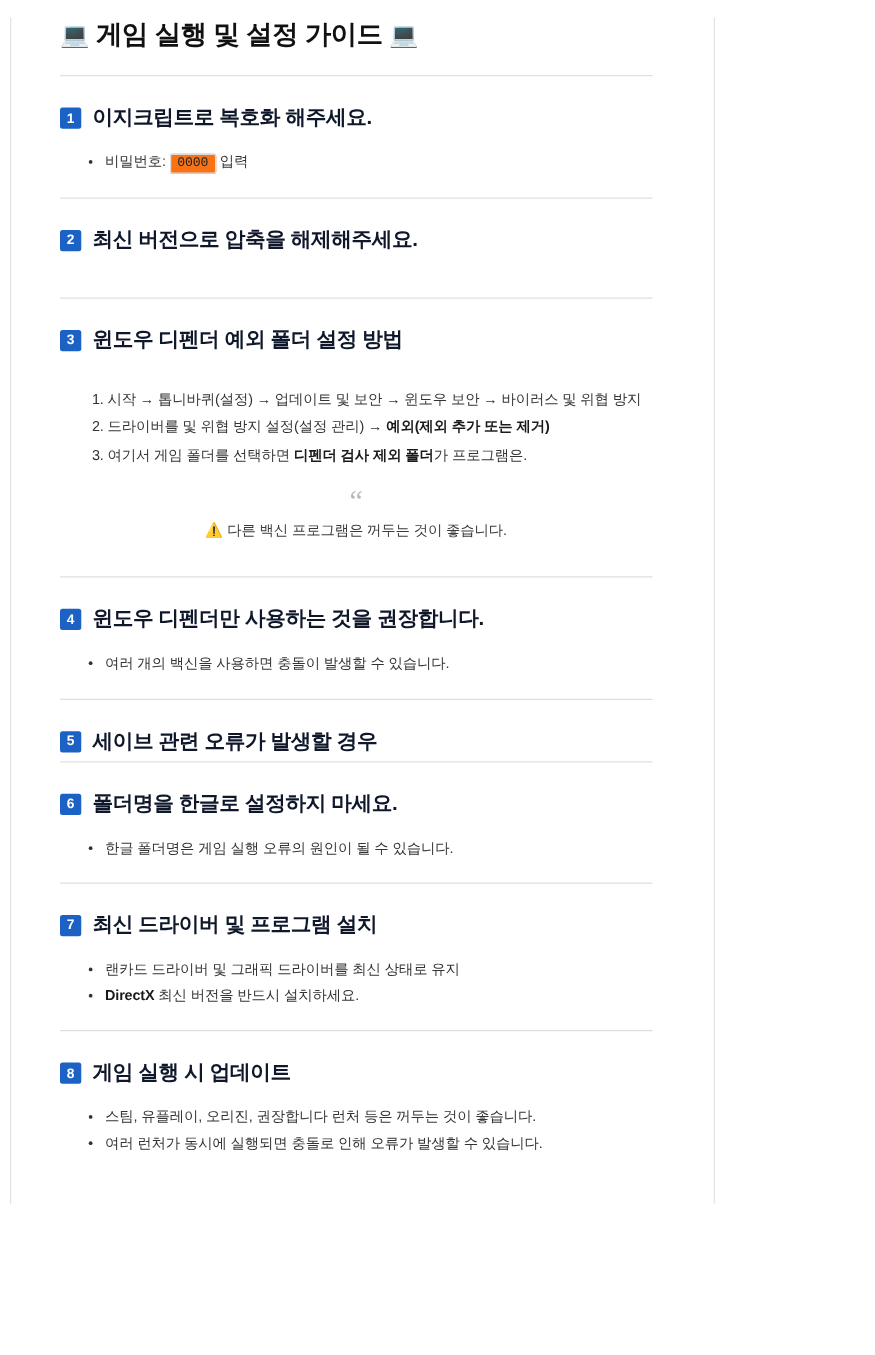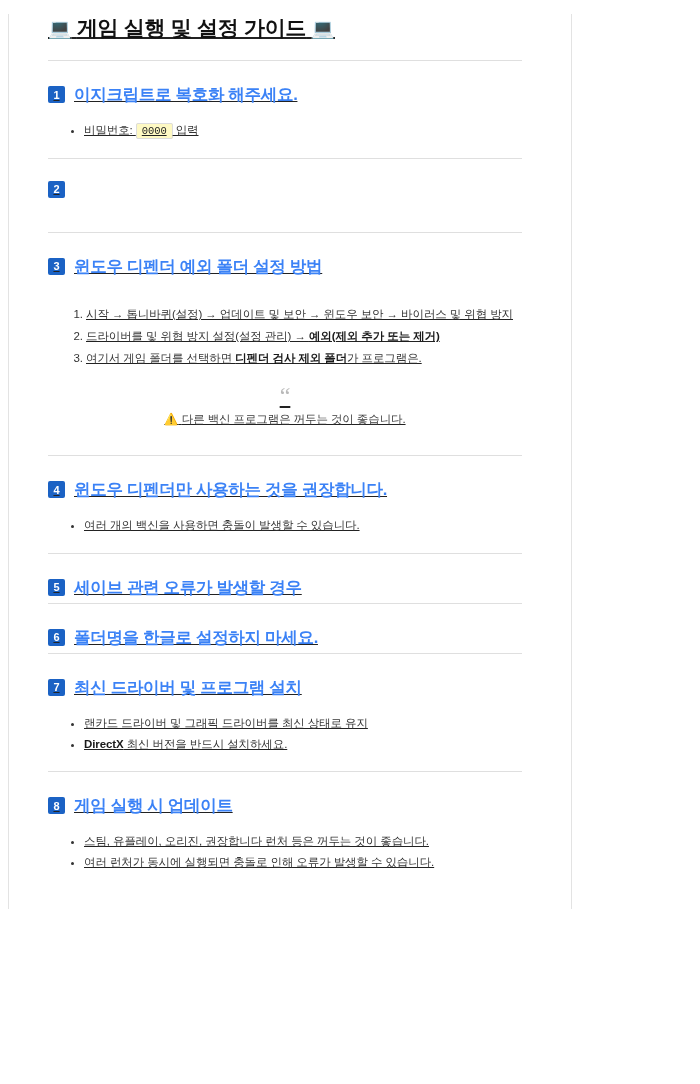--- a/index.html
+++ b/index.html
@@ -12,21 +12,20 @@
     width: 700px;
     min-height: 1084px;
     font-family: "Liberation Sans", sans-serif;
     color: #222222;
     position: relative;
   }
   .page {
     width: 580px;
     padding: 0 58px 20px 48px;
     position: relative;
-    text-decoration: underline;
   }
   
   .edge-rule-left, .edge-rule-right {
     position: absolute;
     top: 0;
     bottom: 0;
     width: 1px;
     background: #e3e3e3;
   }
   .edge-rule-left { left: 8px; }
@@ -67,21 +66,21 @@
     background: #1b62c4;
     color: #ffffff;
     font-size: 11px;
     font-weight: bold;
     border-radius: 2px;
     flex: none;
   }
   .step-title {
     font-size: 16.5px;
     font-weight: bold;
-    color: #3b82f6;
+    color: #0f172a;
     letter-spacing: -0.3px;
     line-height: 1.4;
   }
 
   .body-block { padding: 6px 0 16px 0; }
 
   ul.bullets {
     margin: 4px 0 0 0;
     padding-left: 36px;
     list-style: disc;
@@ -100,21 +99,21 @@
   }
   ol.steps li {
     font-size: 11.5px;
     color: #333333;
     line-height: 1.85;
     margin: 1px 0;
     letter-spacing: -0.1px;
   }
   code.kbd {
     font-family: "Liberation Mono", monospace;
-    background: #fef9c3;
+    background: #f97316;
     border: 1px solid #dcdcdc;
     border-radius: 2px;
     padding: 1px 5px;
     font-size: 10.5px;
     color: #222;
   }
   .bold { font-weight: bold; color: #1a1a1a; }
 
   .quote-box {
     margin: 14px 0 4px 0;
@@ -161,20 +160,21 @@
       <ul class="bullets">
         <li><span>비밀번호: </span><code class="kbd">0000</code><span> 입력</span></li>
       </ul>
     </div>
   </section>
   <hr class="rule">
 
   <section class="step">
     <div class="step-head">
       <span class="step-num">2</span>
+      <span class="step-title">최신 버전으로 압축을 해제해주세요.</span>
     </div>
     <div class="body-block">
       <div class="spacer-sm"></div>
     </div>
   </section>
   <hr class="rule">
 
   <section class="step">
     <div class="step-head">
       <span class="step-num">3</span>
@@ -213,20 +213,25 @@
       <span class="step-title">세이브 관련 오류가 발생할 경우</span>
     </div>
   </section>
   <hr class="rule">
 
   <section class="step">
     <div class="step-head">
       <span class="step-num">6</span>
       <span class="step-title">폴더명을 한글로 설정하지 마세요.</span>
     </div>
+    <div class="body-block">
+      <ul class="bullets">
+        <li><span>한글 폴더명은 게임 실행 오류의 원인이 될 수 있습니다.</span></li>
+      </ul>
+    </div>
   </section>
   <hr class="rule">
 
   <section class="step">
     <div class="step-head">
       <span class="step-num">7</span>
       <span class="step-title">최신 드라이버 및 프로그램 설치</span>
     </div>
     <div class="body-block">
       <ul class="bullets">

